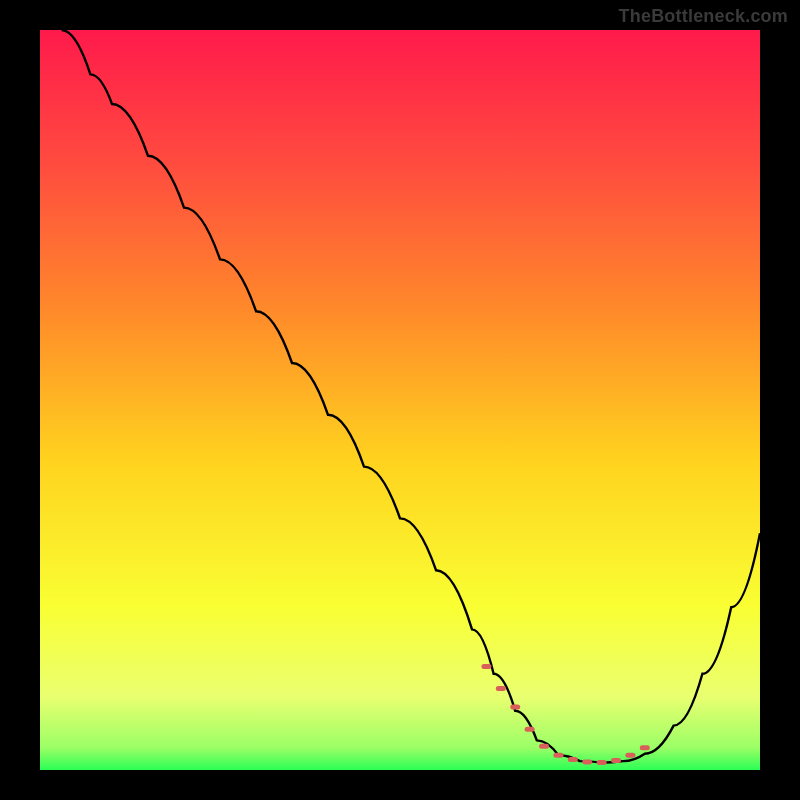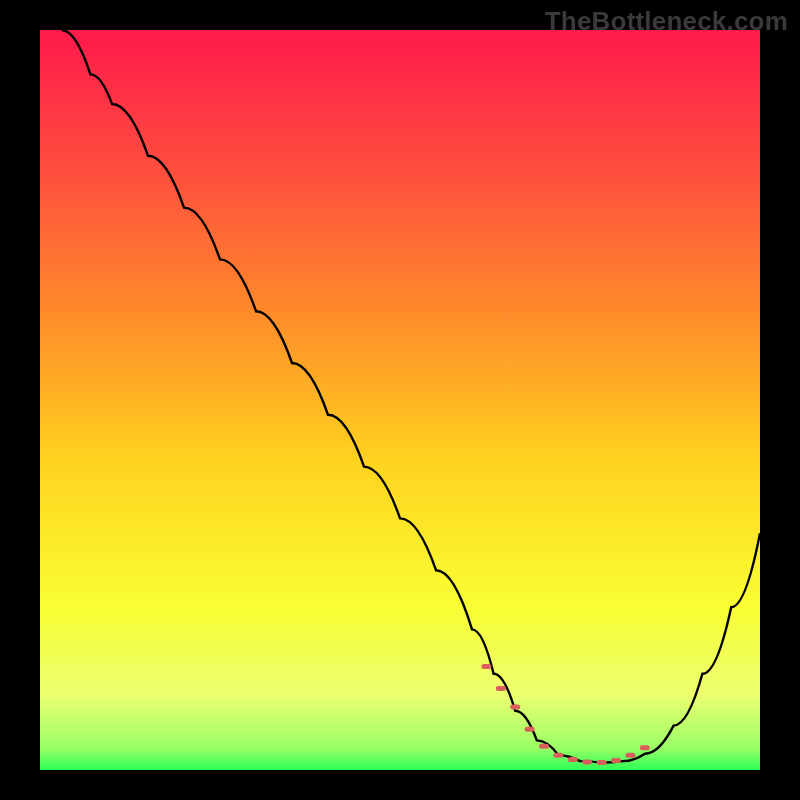--- a/index.html
+++ b/index.html
@@ -15,21 +15,21 @@
     position: relative;
     width: 800px;
     height: 800px;
     background: #000;
   }
   .watermark {
     position: absolute;
     top: 6px;
     right: 12px;
     color: #3a3a3a;
-    font-size: 26px;
+    font-size: 18px;
     font-weight: 600;
     letter-spacing: 0.2px;
     user-select: none;
   }
   .plot {
     position: absolute;
     left: 40px;
     top: 30px;
     width: 720px;
     height: 740px;

